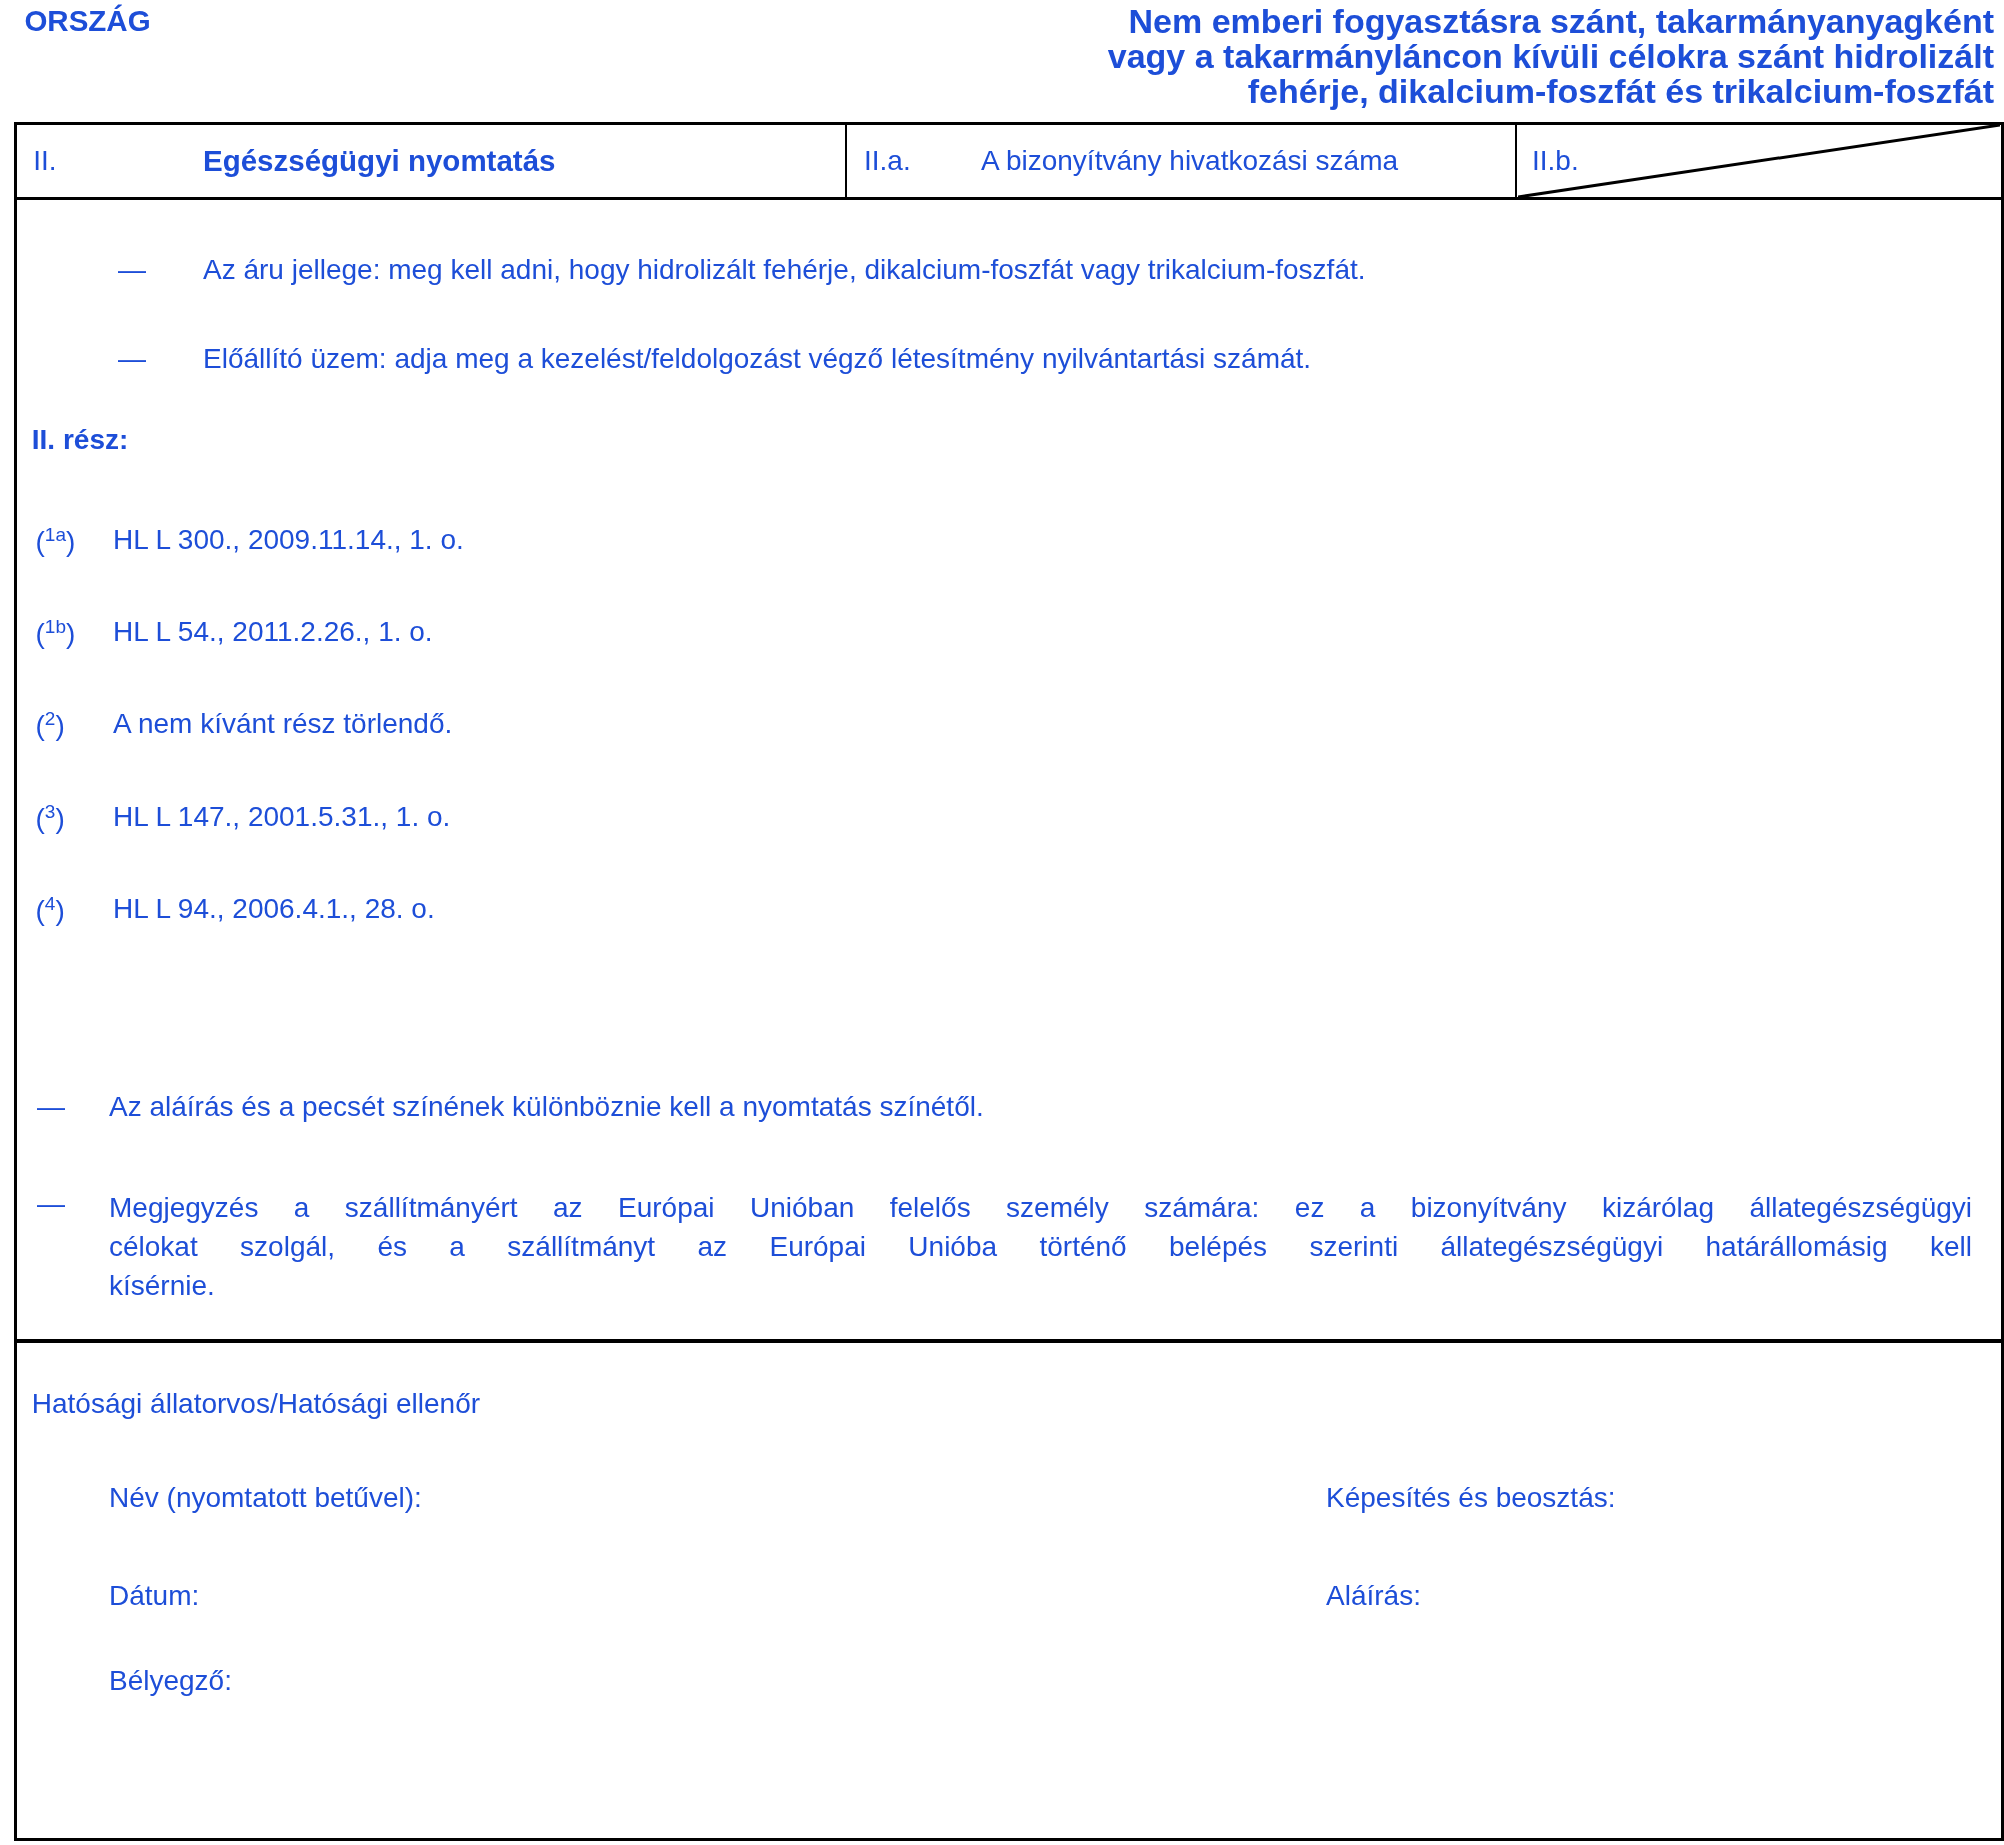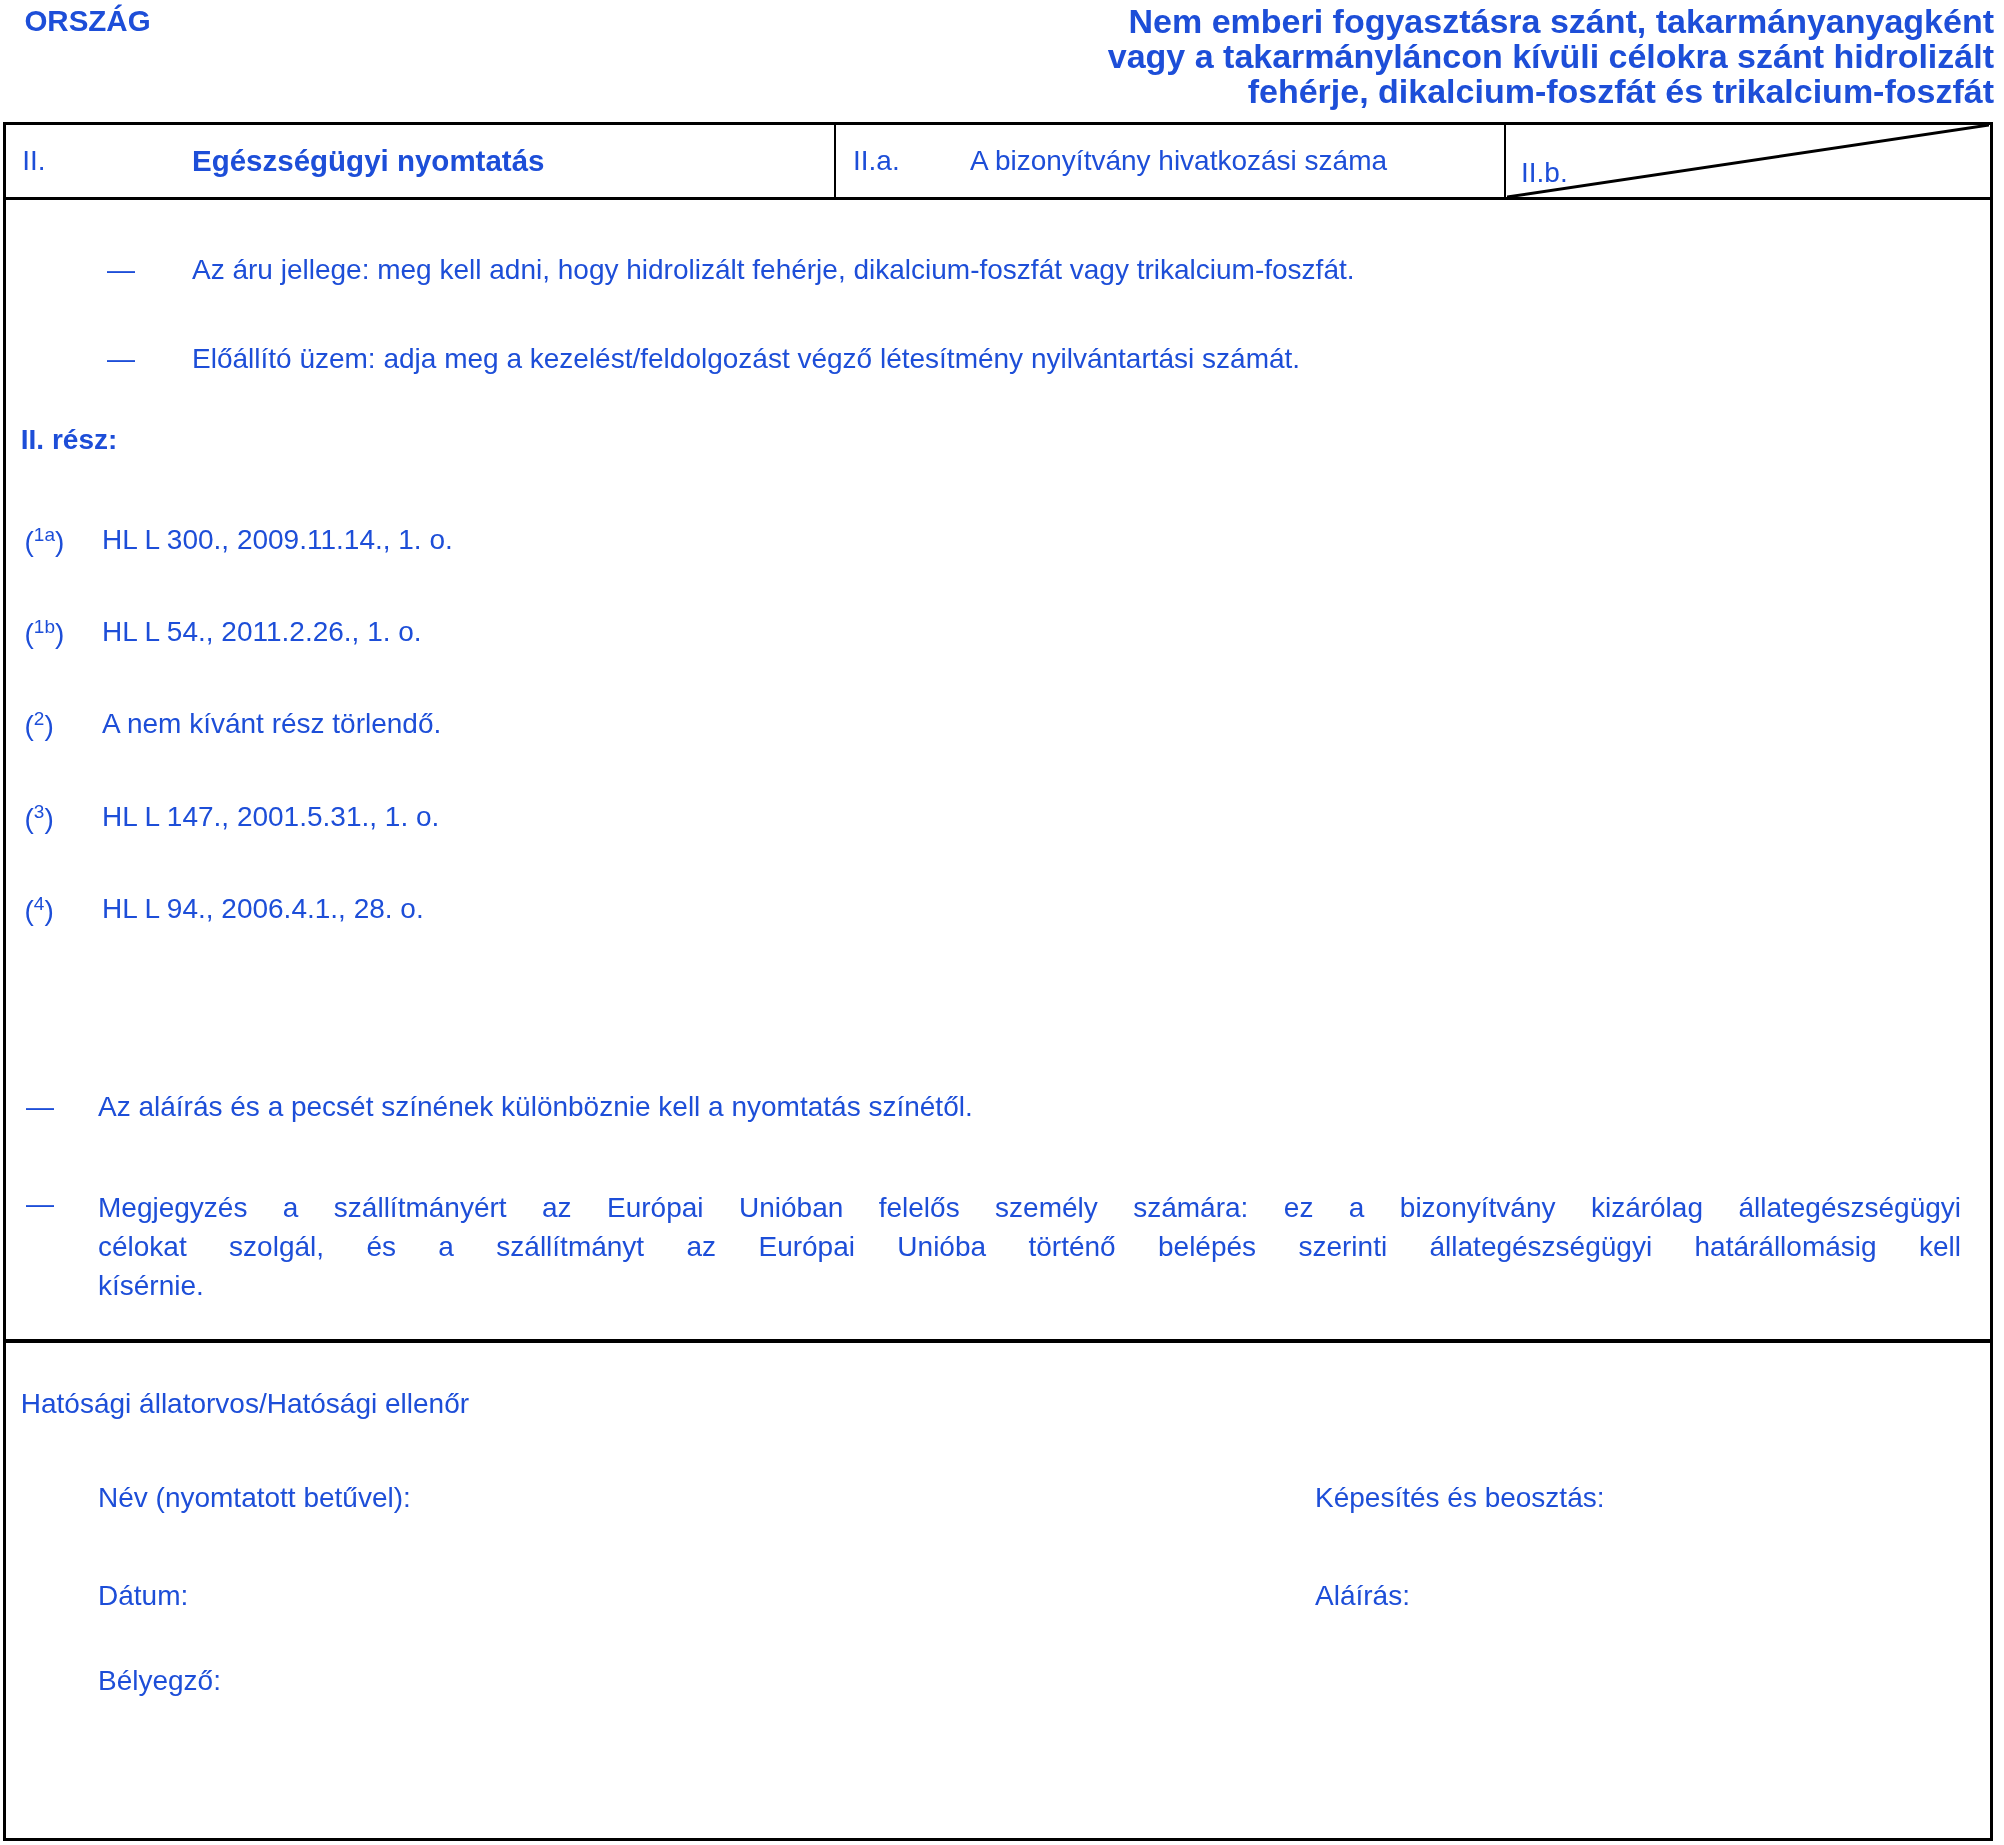--- a/index.html
+++ b/index.html
@@ -26,21 +26,21 @@
   }
   .doctitle {
     top: 4.4px; right: 11px;
     text-align: right;
     font-size: 34px; font-weight: bold;
     line-height: 35px;
     white-space: nowrap;
   }
 
   .table {
-    left: 3px; top: 122px;
+    left: 14px; top: 122px;
     width: 1990px; height: 1719px;
     border: 3.7px solid #000000;
     box-sizing: border-box;
     padding-left: 29px;
   }
 
   .header-row {
     position: absolute;
     left: 0; top: 0; right: 0;
     height: 72px;
@@ -109,21 +109,21 @@
       <span class="htext" style="left:16.2px;">II.</span>
       <span class="htext bold" style="left:186px; font-size:29.5px;">Egészségügyi nyomtatás</span>
 
       <div class="vline" style="left:828px;"></div>
 
       <span class="htext" style="left:847px;">II.a.</span>
       <span class="htext" style="left:936px;margin-left:28px;">A bizonyítvány hivatkozási száma</span>
 
       <div class="vline" style="left:1498px;"></div>
 
-      <span class="htext" style="left:1515px;margin-top:12px;">II.b.</span>
+      <span class="htext" style="left:1515px;">II.b.</span>
       <svg class="diag-svg" viewBox="0 0 653 97" preserveAspectRatio="none">
         <line x1="0" y1="97" x2="653" y2="0" stroke="#000000" stroke-width="4"></line>
       </svg>
     </div>
 
     <span class="abs dash" style="left:101px; top:129px;">—</span>
     <span class="abs bullet-text" style="left:186px; top:129px;">Az áru jellege: meg kell adni, hogy hidrolizált fehérje, dikalcium-foszfát vagy trikalcium-foszfát.</span>
 
     <span class="abs dash" style="left:101px; top:218px;">—</span>
     <span class="abs bullet-text" style="left:186px; top:218px;">Előállító üzem: adja meg a kezelést/feldolgozást végző létesítmény nyilvántartási számát.</span>

